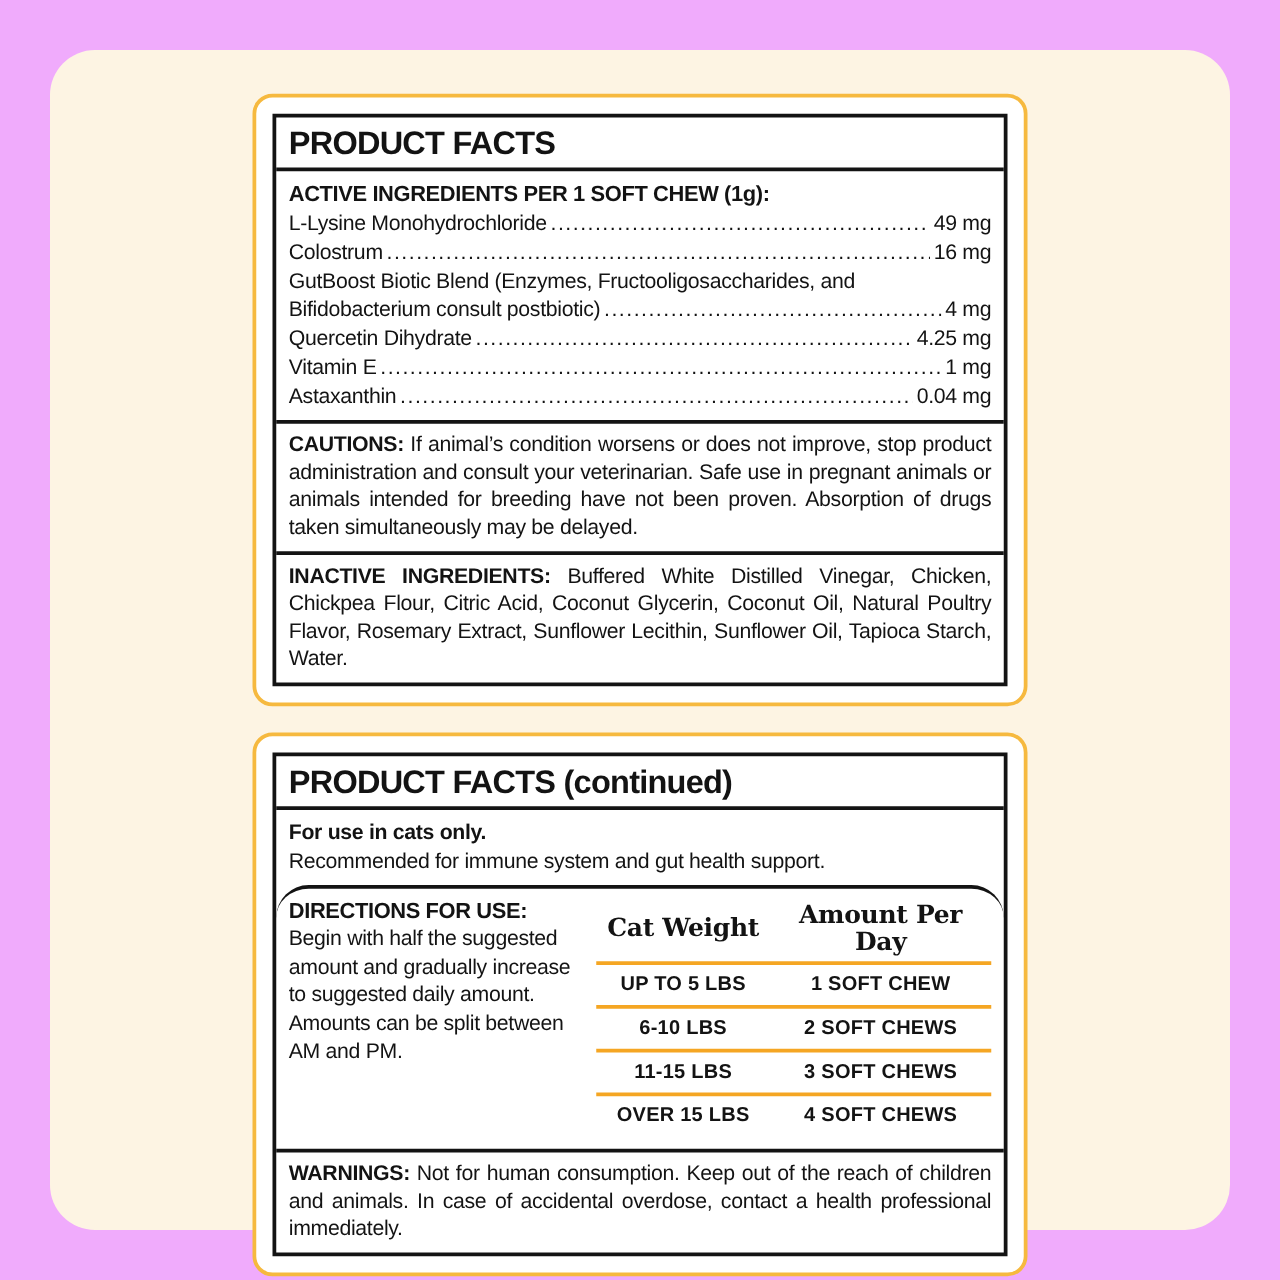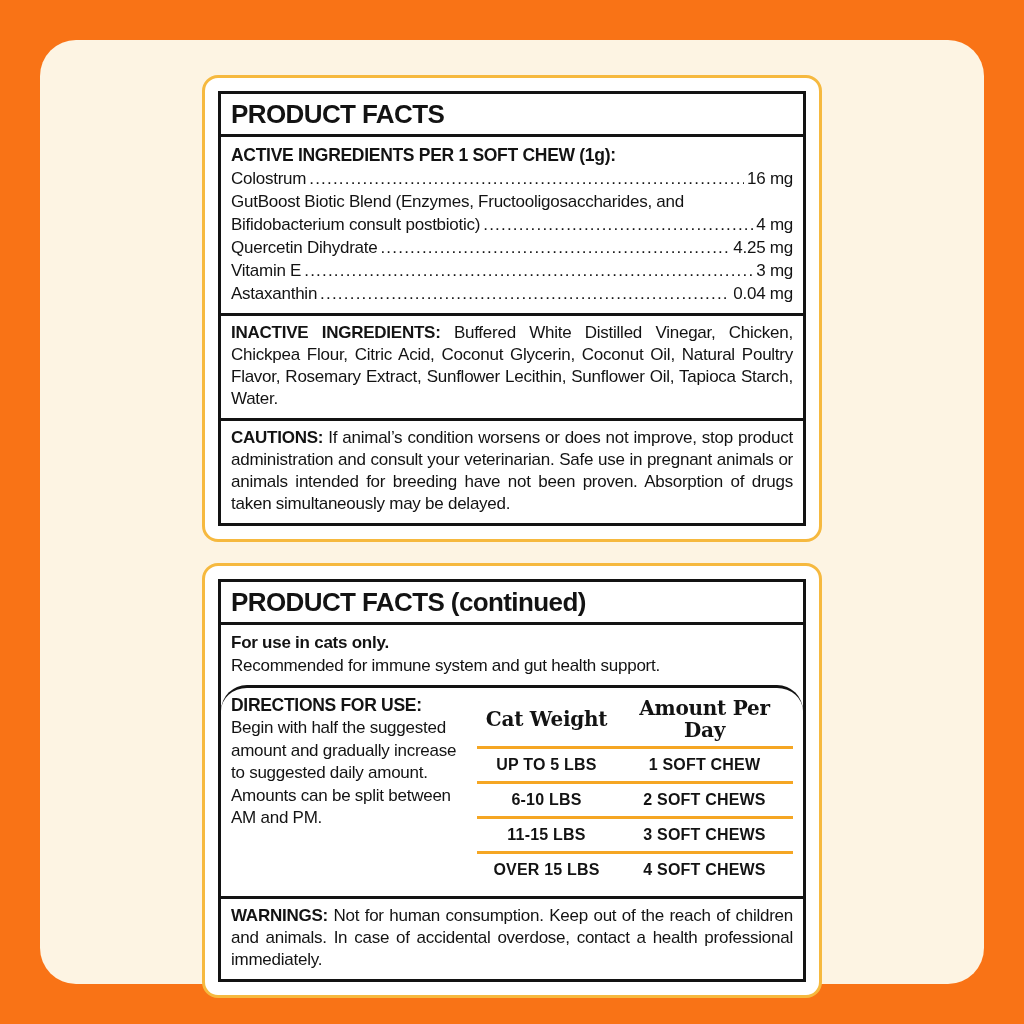--- a/index.html
+++ b/index.html
@@ -4,21 +4,21 @@
 <style>
   * { margin: 0; padding: 0; box-sizing: border-box; }
   html, body { width: 1024px; height: 1024px; }
   body {
     font-family: "Liberation Sans", "DejaVu Sans", sans-serif;
     color: #131313;
   }
   .stage {
     position: relative;
     width: 1024px; height: 1024px;
-    background: #f97316;
+    background: #f0abfc;
     overflow: hidden;
   }
   .inner-panel {
     position: absolute;
     left: 40px; top: 40px; right: 40px; bottom: 40px;
     background: #FDF4E3;
     border-radius: 36px;
   }
   .card {
     width: 620px;
@@ -104,55 +104,60 @@
       <div class="pf-box">
 
         <div class="pf-header">
           <div class="pf-title">PRODUCT FACTS</div>
         </div>
 
         <div class="pf-section">
           <div class="sec-heading">ACTIVE INGREDIENTS PER 1 SOFT CHEW (1g):</div>
 
           <div class="ing-row">
+            <span class="ing-name">L-Lysine Monohydrochloride</span>
+            <span class="ing-dots"></span>
+            <span class="ing-val">49 mg</span>
+          </div>
+          <div class="ing-row">
             <span class="ing-name">Colostrum</span>
             <span class="ing-dots"></span>
             <span class="ing-val">16 mg</span>
           </div>
           <div class="ing-row">
             <span class="ing-name">GutBoost Biotic Blend (Enzymes, Fructooligosaccharides, and</span>
           </div>
           <div class="ing-row">
             <span class="ing-name">Bifidobacterium consult postbiotic)</span>
             <span class="ing-dots"></span>
             <span class="ing-val">4 mg</span>
           </div>
           <div class="ing-row">
             <span class="ing-name">Quercetin Dihydrate</span>
             <span class="ing-dots"></span>
             <span class="ing-val">4.25 mg</span>
           </div>
           <div class="ing-row">
             <span class="ing-name">Vitamin E</span>
             <span class="ing-dots"></span>
-            <span class="ing-val">3 mg</span>
+            <span class="ing-val">1 mg</span>
           </div>
           <div class="ing-row">
             <span class="ing-name">Astaxanthin</span>
             <span class="ing-dots"></span>
             <span class="ing-val">0.04 mg</span>
           </div>
         </div>
 
         <div class="pf-section">
+          <p class="jpara"><span class="lead">CAUTIONS:</span> <span>If animal’s condition worsens or does not improve, stop product administration and consult your veterinarian. Safe use in pregnant animals or animals intended for breeding have not been proven. Absorption of drugs taken simultaneously may be delayed.</span></p>
+        </div>
+
+        <div class="pf-section">
           <p class="jpara"><span class="lead">INACTIVE INGREDIENTS:</span> <span>Buffered White Distilled Vinegar, Chicken, Chickpea Flour, Citric Acid, Coconut Glycerin, Coconut Oil, Natural Poultry Flavor, Rosemary Extract, Sunflower Lecithin, Sunflower Oil, Tapioca Starch, Water.</span></p>
-        </div>
-
-        <div class="pf-section">
-          <p class="jpara"><span class="lead">CAUTIONS:</span> <span>If animal’s condition worsens or does not improve, stop product administration and consult your veterinarian. Safe use in pregnant animals or animals intended for breeding have not been proven. Absorption of drugs taken simultaneously may be delayed.</span></p>
         </div>
 
       </div>
     </section>
 
     <section class="card second">
       <div class="pf-box">
 
         <div class="pf-header">
           <div class="pf-title">PRODUCT FACTS (continued)</div>

